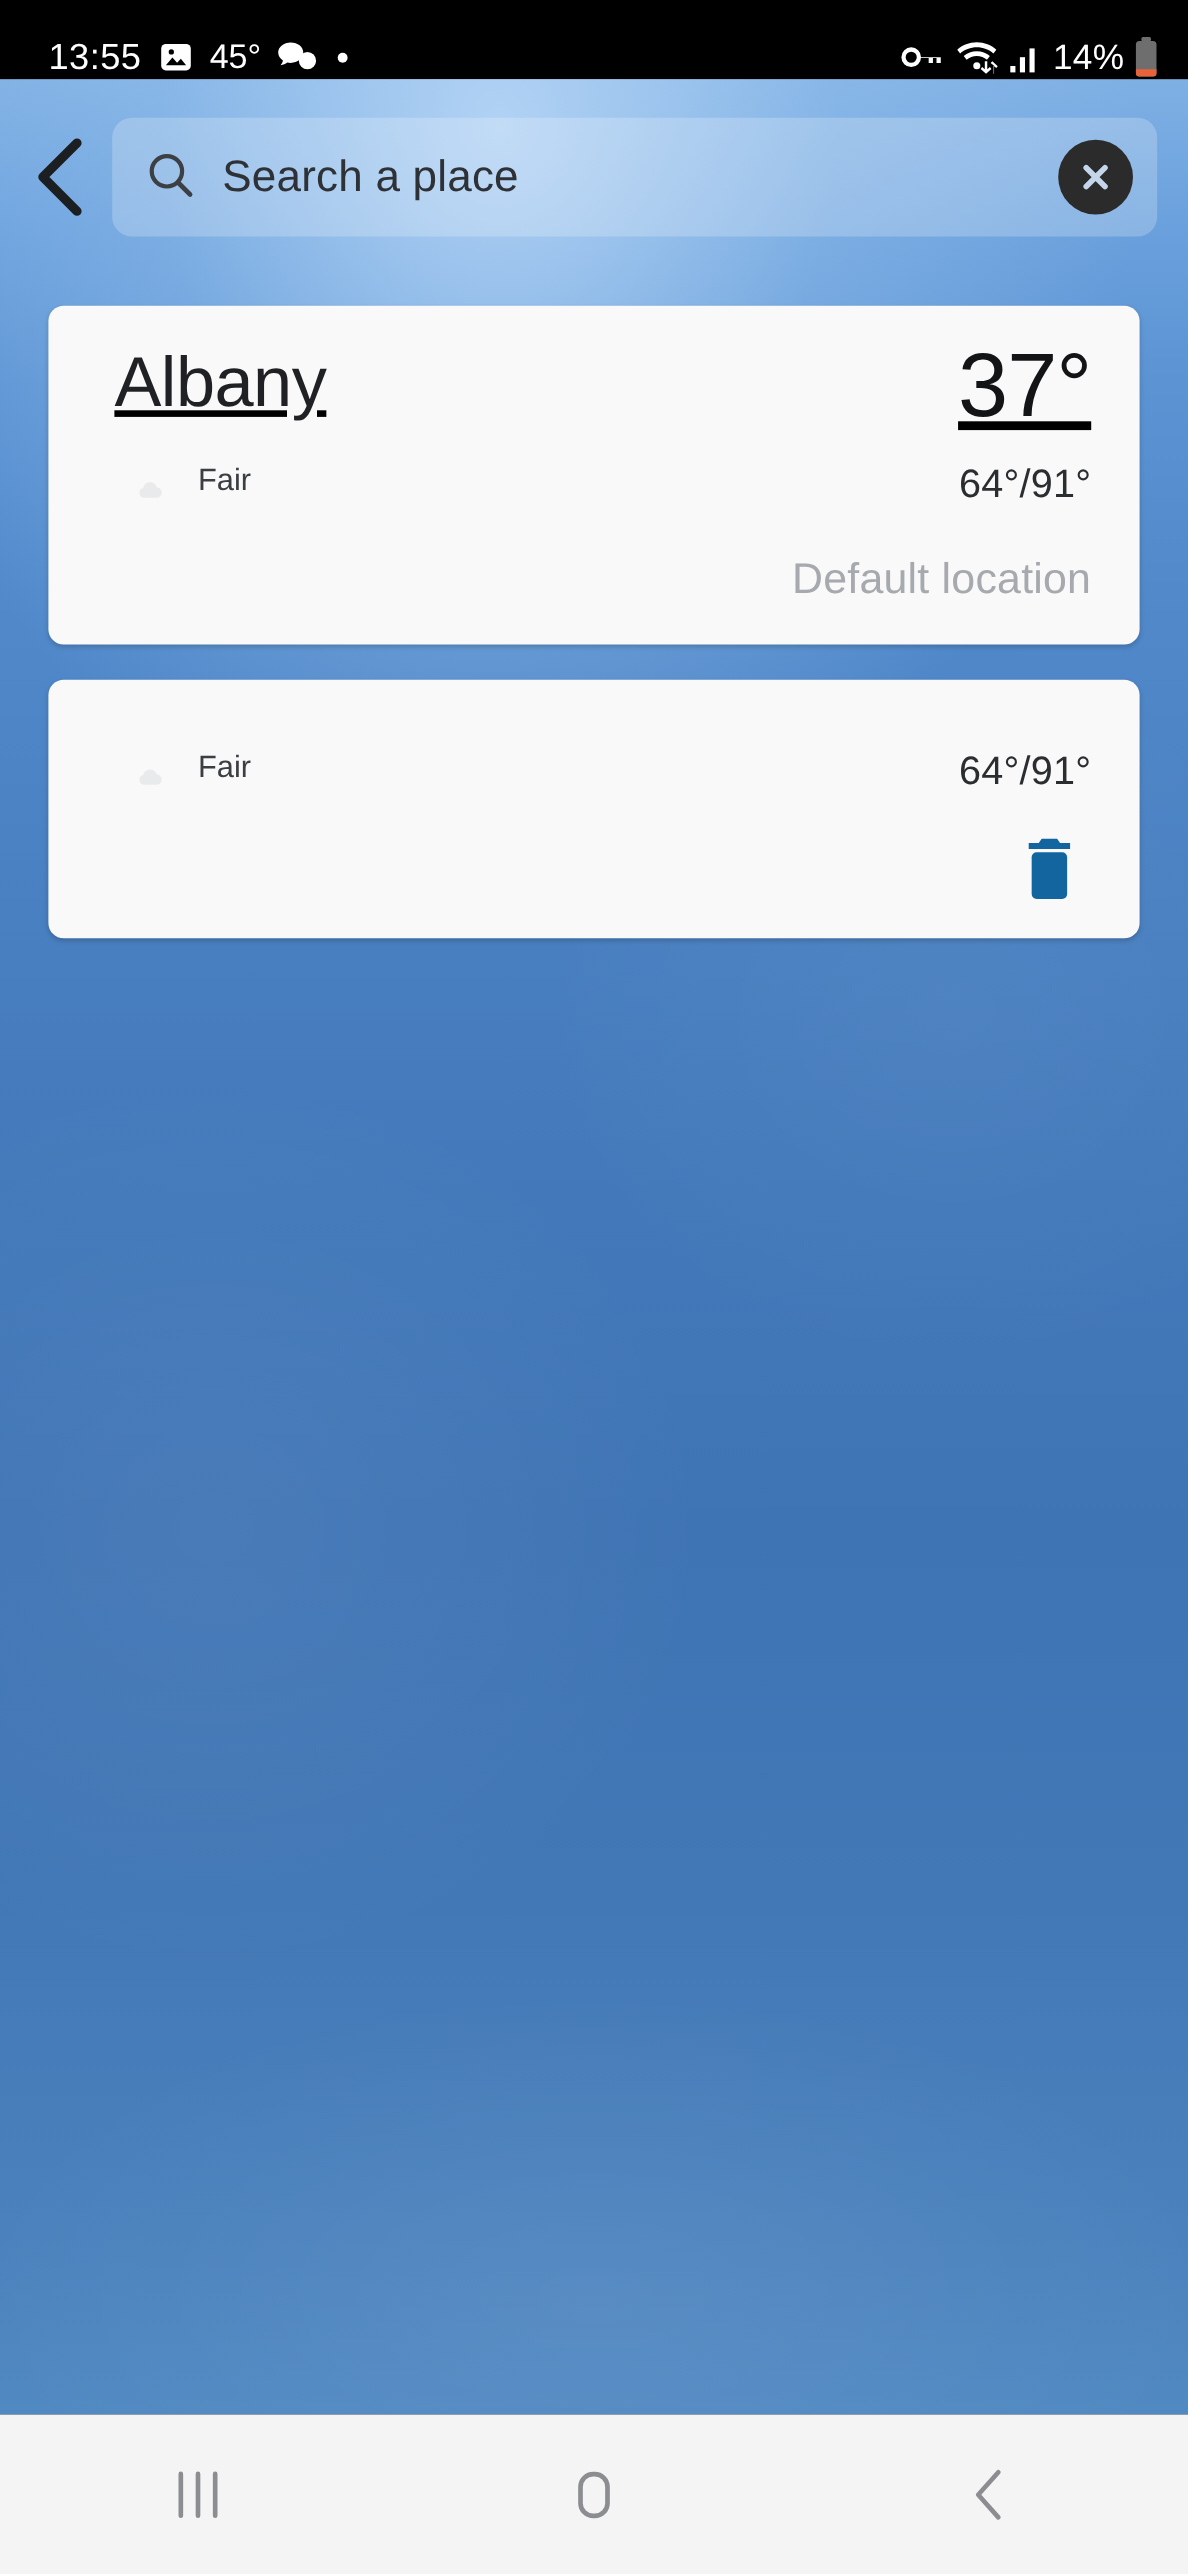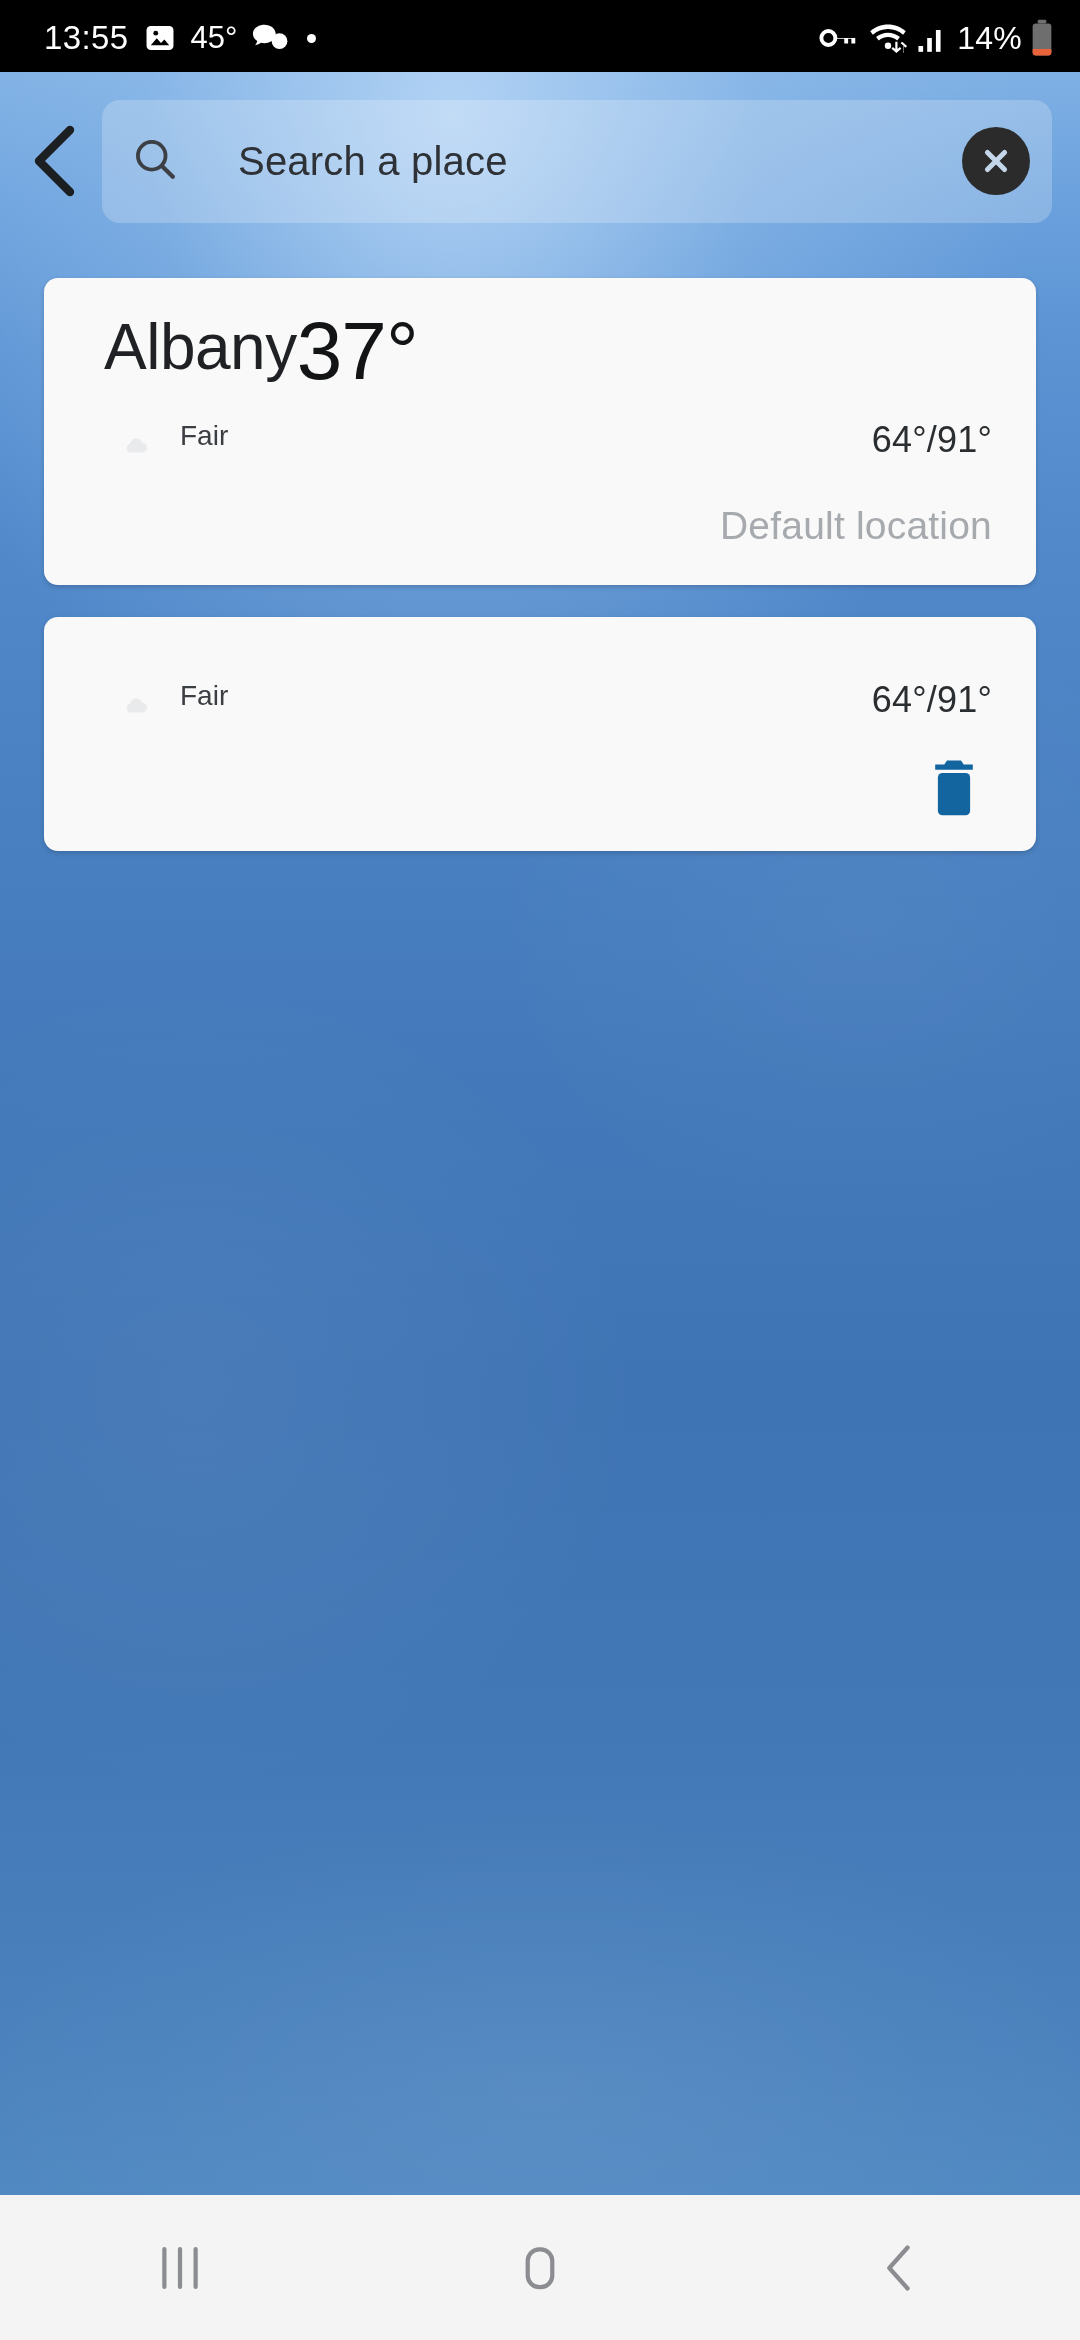--- a/index.html
+++ b/index.html
@@ -7,21 +7,21 @@
   body {
     font-family: "Liberation Sans", sans-serif;
     background:#000;
     overflow:hidden;
   }
 
   .phone { position:relative; width:1080px; height:2340px; overflow:hidden; }
 
   
   .statusbar{
-    position:absolute; top:2px; left:0; width:1080px; height:72px;
+    position:absolute; top:16px; left:0; width:1080px; height:72px;
     background:#000; color:#fff;
     display:flex; align-items:center; justify-content:space-between;
     padding:0 26px 0 44px;
   }
   .sb-left{ display:flex; align-items:center; gap:14px; }
   .sb-right{ display:flex; align-items:center; gap:8px; }
   .sb-time{ font-size:33px; letter-spacing:.4px; font-weight:400; }
   .sb-temp{ font-size:31px; }
   .sb-dot{ width:9px; height:9px; border-radius:50%; background:#fff; display:inline-block; margin-left:4px;}
   .sb-pct{ font-size:32px; letter-spacing:.2px;}
@@ -55,45 +55,44 @@
   
   .searchrow{
     position:absolute; top:110px; left:0; width:1080px; height:102px;
     display:flex; align-items:center;
   }
   .backbtn{
     width:96px; height:96px; margin-left:6px;
     display:flex; align-items:center; justify-content:center; flex:0 0 auto;
   }
   .searchbox{
-    position:relative; flex:1 1 auto; height:123px; margin-right:28px;
+    position:relative; flex:1 1 auto; height:108px; margin-right:28px;
     background:rgba(255,255,255,.22);
     border-radius:18px;
     display:flex; align-items:center;
     padding:0 22px 0 30px;
-    gap:36px;
   }
   .search-icon{ flex:0 0 auto; margin-right:24px; }
   .search-placeholder{
     flex:1 1 auto; font-size:40px; color:#2e3136; letter-spacing:.2px;
   }
   .clear-btn{
     flex:0 0 auto; width:68px; height:68px; border-radius:50%;
     background:#2b2b2b; display:flex; align-items:center; justify-content:center;
   }
 
   
   .cards{ position:absolute; top:278px; left:44px; width:992px; }
   .card{
     background:#f9f9f9; border-radius:14px;
     position:relative; padding:34px 44px 30px 60px;
     box-shadow:0 2px 5px rgba(0,0,0,.18);
     margin-bottom:32px;
   }
-  .card-top{ display:flex; align-items:flex-start; justify-content:flex-start; }
+  .card-top{ display:flex; align-items:flex-start; justify-content:space-between;text-decoration:underline; }
   .city{ font-size:64px; color:#1f2124; font-weight:400; letter-spacing:-.5px; line-height:1.12; }
   .temp-now{ font-size:82px; color:#121416; font-weight:400; line-height:.96; letter-spacing:-1px; }
   .card-mid{ display:flex; align-items:flex-start; justify-content:space-between; margin-top:14px; }
   .cond{ display:flex; align-items:center; gap:22px; }
   .cond-label{ font-size:28px; color:#3b3e42; }
   .hilo{ font-size:36px; color:#2b2e31; letter-spacing:.2px; padding-top:14px; }
   .card-bottom{ margin-top:30px; min-height:58px; display:flex; align-items:center; justify-content:flex-end; }
   .default-loc{ font-size:39px; color:#a6a9ad; letter-spacing:.2px; }
   .delete-btn{ width:64px; height:64px; display:flex; align-items:center; justify-content:center; margin-right:6px;}
 

